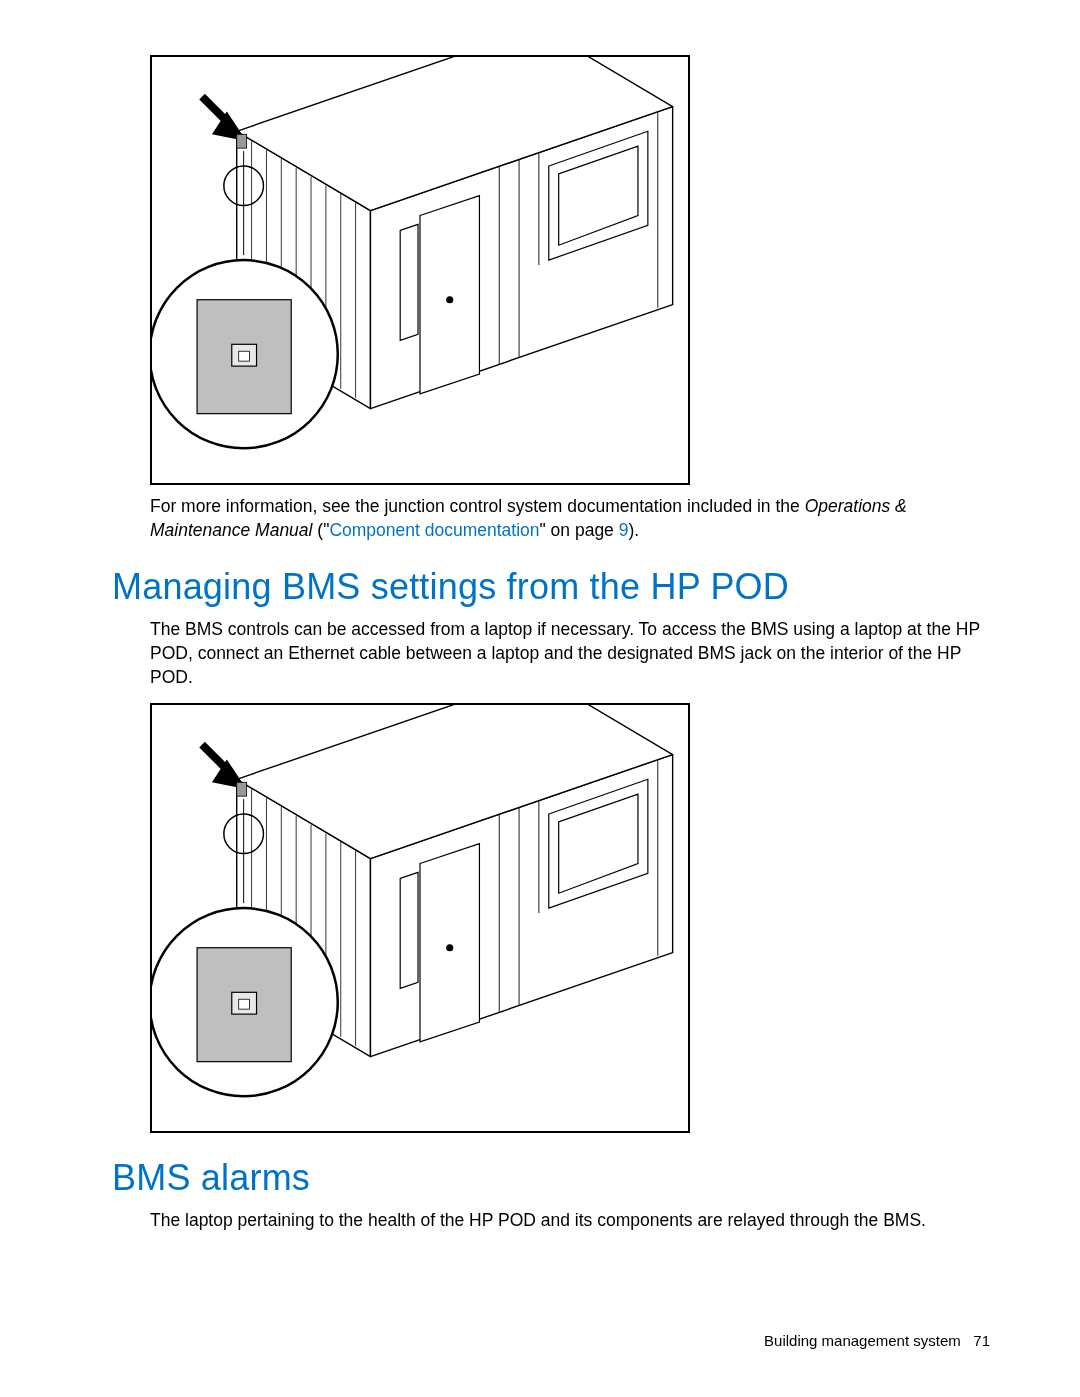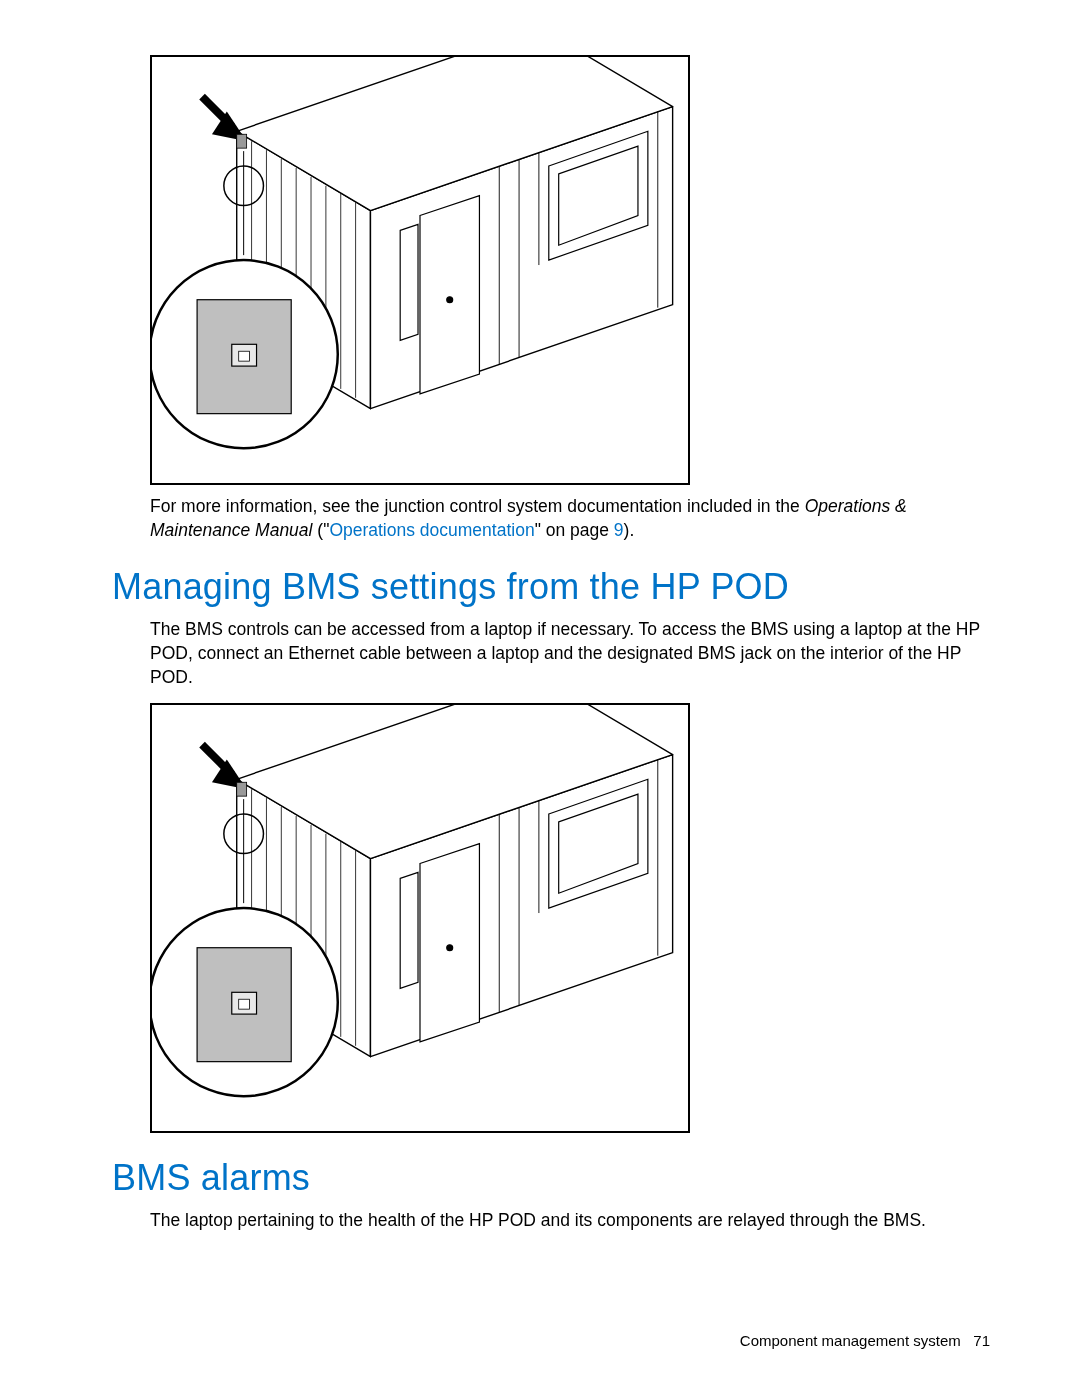--- a/index.html
+++ b/index.html
@@ -104,21 +104,21 @@
     <circle cx="92" cy="300" r="95" fill="#fff" stroke="#000" stroke-width="2.5"></circle>
     <circle cx="92" cy="130" r="20" fill="none" stroke="#000" stroke-width="1.5"></circle>
 
     <rect x="45" y="245" width="95" height="115" fill="#bfbfbf" stroke="#000" stroke-width="1.2"></rect>
     <rect x="80" y="290" width="25" height="22" fill="#e8e8e8" stroke="#000" stroke-width="1.2"></rect>
     <rect x="87" y="297" width="11" height="10" fill="#fff" stroke="#000" stroke-width="0.8"></rect>
   </svg>
 </div>
 
 <p class="body-text after-fig">
-  <span>For more information, see the junction control system documentation included in the </span><span class="italic">Operations &amp; Maintenance Manual</span><span> ("</span><span class="link-text">Operations documentation</span><span>" on page </span><span class="link-text">9</span><span>).</span>
+  <span>For more information, see the junction control system documentation included in the </span><span class="italic">Operations &amp; Maintenance Manual</span><span> ("</span><span class="link-text">Component documentation</span><span>" on page </span><span class="link-text">9</span><span>).</span>
 </p>
 
 <h2 class="section-heading">Managing BMS settings from the HP POD</h2>
 
 <p class="body-text">The BMS controls can be accessed from a laptop if necessary. To access the BMS using a laptop at the HP POD, connect an Ethernet cable between a laptop and the designated BMS jack on the interior of the HP POD.</p>
 
 <div style="height:14px"></div>
 
 <div class="figure">
   <svg viewBox="0 0 540 430" xmlns="http://www.w3.org/2000/svg">
@@ -162,14 +162,14 @@
     <rect x="80" y="290" width="25" height="22" fill="#e8e8e8" stroke="#000" stroke-width="1.2"></rect>
     <rect x="87" y="297" width="11" height="10" fill="#fff" stroke="#000" stroke-width="0.8"></rect>
   </svg>
 </div>
 
 <h2 class="section-heading">BMS alarms</h2>
 
 <p class="body-text">The laptop pertaining to the health of the HP POD and its components are relayed through the BMS.</p>
 
 <div class="footer">
-  <span>Component management system</span>&nbsp;&nbsp;&nbsp;<span>71</span>
+  <span>Building management system</span>&nbsp;&nbsp;&nbsp;<span>71</span>
 </div>
 
 </body></html>

